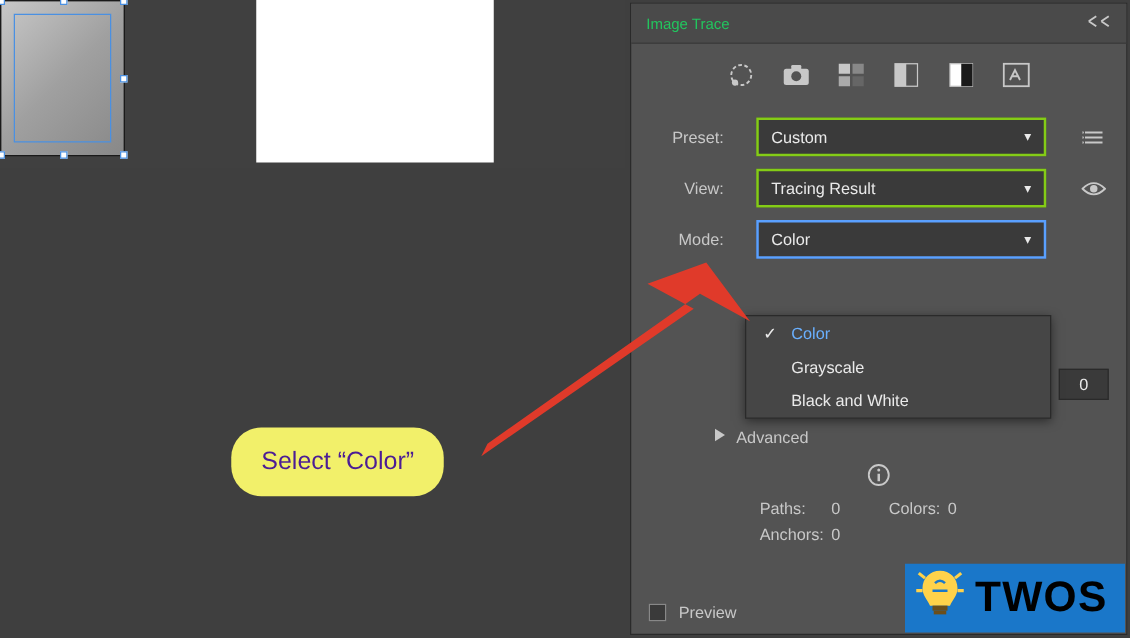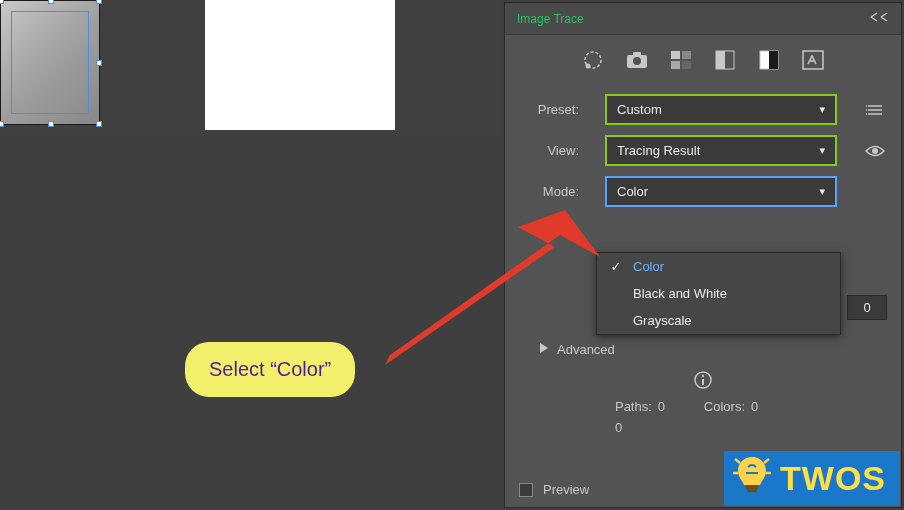--- a/index.html
+++ b/index.html
@@ -115,20 +115,21 @@
     gap: 8px;
     cursor: pointer;
     color: #eaeaea;
   }
   .dropdown .item .check { width: 18px; text-align: center; }
   .dropdown .item.selected span:last-child { color: #6ab0ff; }
   .adv-row {
     display: flex; align-items: center; gap: 8px;
     padding: 10px 14px 10px 34px;
     cursor: pointer;
+    margin-left: 32px;
   }
   .stats {
     display: flex;
     align-items: center;
     padding: 4px 14px 4px 14px;
     gap: 10px;
     font-size: 13px;
     flex-direction: column;
   }
   .stats .info-ic { width: 24px; display:flex; justify-content:center; }
@@ -162,21 +163,21 @@
   }
   .arrow {
     position: absolute;
     left: 360px; top: 195px;
     z-index: 20;
   }
   .watermark {
     position: absolute;
     right: 4px; bottom: 4px;
     background: #1a77c9;
-    color: #fde047;
+    color: #000000;
     font-weight: 800;
     font-size: 34px;
     padding: 8px 14px 8px 56px;
     letter-spacing: 1px;
   }
   .watermark .bulb {
     position: absolute;
     left: 8px; top: 50%; transform: translateY(-50%);
   }
   .chev { font-size: 11px; }
@@ -302,25 +303,25 @@
     <span class="trailing-icon"></span>
   </div>
 
   <div class="dropdown">
     <div class="item selected">
       <span class="check">✓</span>
       <span>Color</span>
     </div>
     <div class="item">
       <span class="check"></span>
-      <span>Black and White</span>
+      <span>Grayscale</span>
     </div>
     <div class="item">
       <span class="check"></span>
-      <span>Grayscale</span>
+      <span>Black and White</span>
     </div>
   </div>
 
   <div class="number-badge">0</div>
 
   <div style="height: 120px;"></div>
 
   <div class="adv-row">
     <span>
       <svg width="10" height="12" viewBox="0 0 10 12">
@@ -336,20 +337,21 @@
           <circle cx="9" cy="9" r="8" fill="none" stroke="#c8c8c8" stroke-width="1.5"></circle>
           <circle cx="9" cy="5" r="1.2" fill="#c8c8c8"></circle>
           <rect x="8" y="8" width="2" height="6" fill="#c8c8c8"></rect>
         </svg>
     </span>
     <div class="grid">
       <span>Paths:</span>
       <span>0</span>
       <span>Colors:</span>
       <span>0</span>
+      <span>Anchors:</span>
       <span>0</span>
       <span></span>
         <span></span>
     </div>
   </div>
 
   <div class="preview-row">
     <div class="checkbox"></div>
     <span>Preview</span>
   </div>

